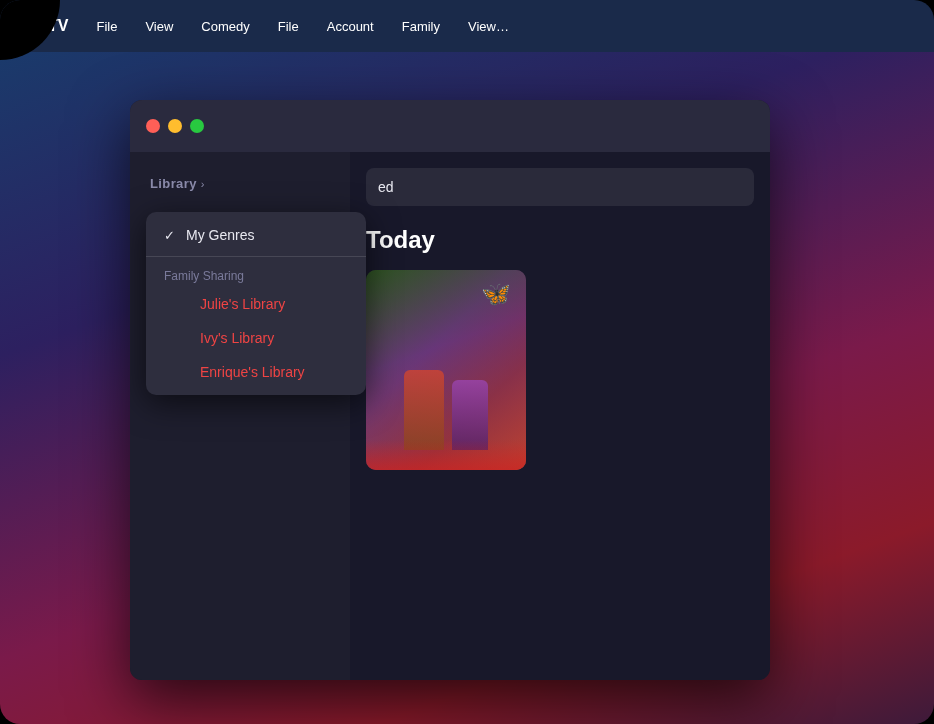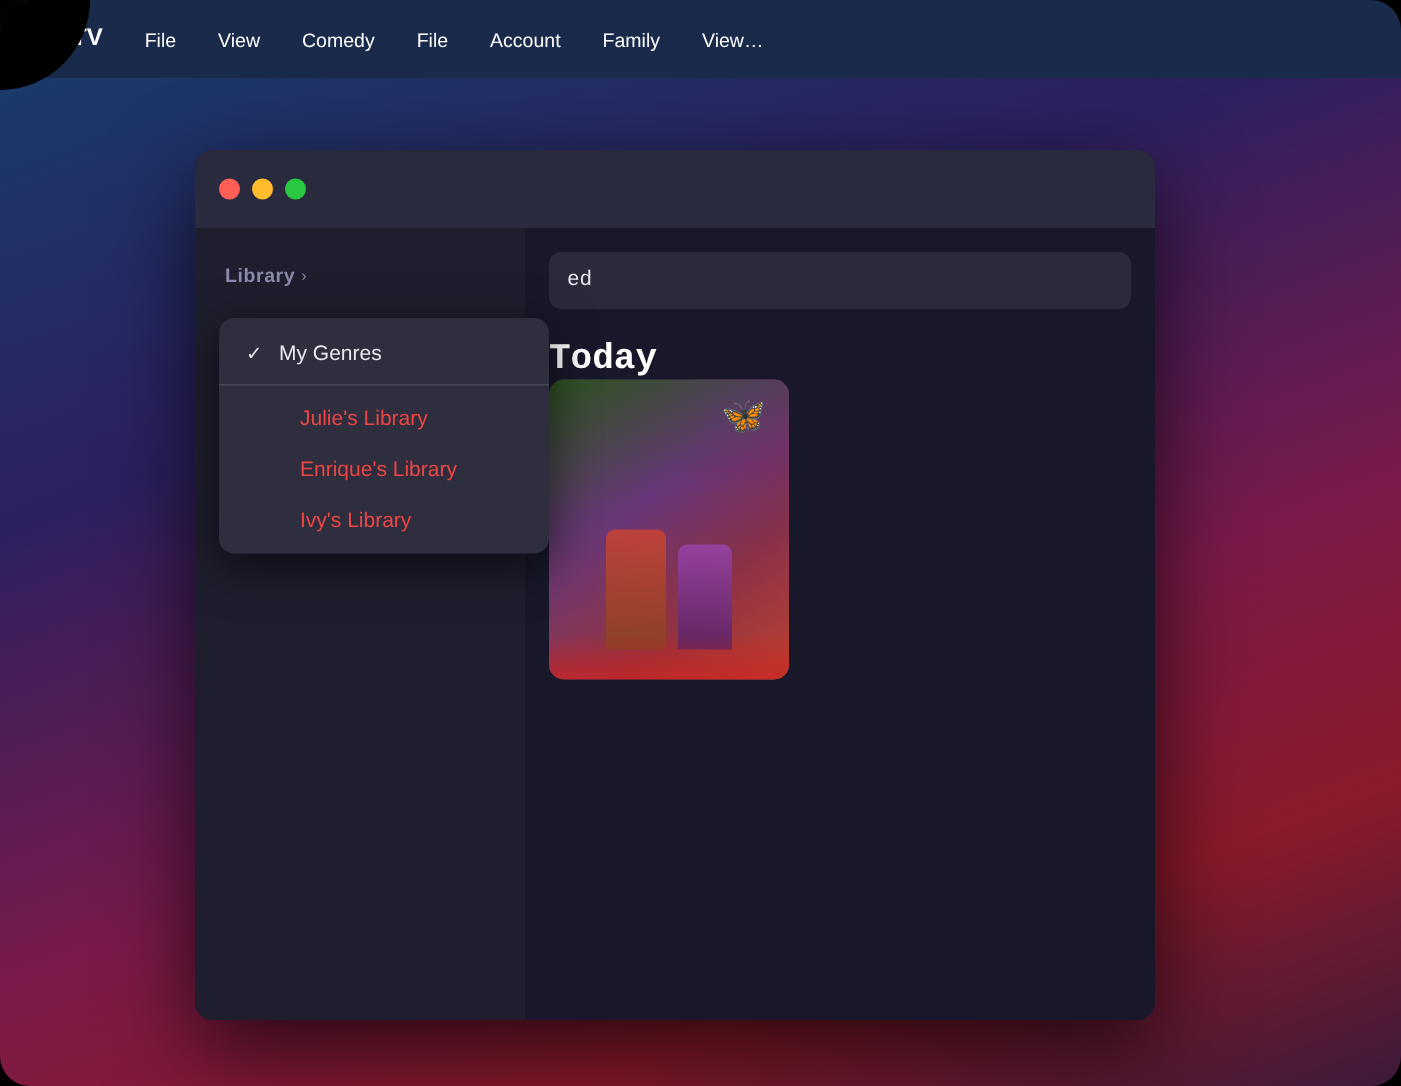--- a/index.html
+++ b/index.html
@@ -213,27 +213,27 @@
       color: #e8e8f0;
       font-size: 14px;
     }
 
     
     .right-panel {
       flex: 1;
       background: #18182a;
       padding: 16px;
       position: relative;
-      font-family: Liberation Mono, monospace;
     }
 
     .today-header {
       color: #fff;
       font-size: 24px;
       font-weight: 700;
+      margin-bottom: 16px;
     }
 
     
     .movie-card {
       width: 160px;
       height: 200px;
       border-radius: 10px;
       overflow: hidden;
       background: linear-gradient(135deg, #3a5a2a 0%, #6b3a7a 40%, #8b2a3a 70%, #cc4a3a 100%);
       position: relative;
@@ -327,34 +327,35 @@
 
           <div class="dropdown-menu">
 
             <div class="dropdown-item selected">
               <span class="checkmark">✓</span>
               <span>My Genres</span>
             </div>
 
             <div class="dropdown-separator"></div>
 
+            <div class="dropdown-section-label">Family Sharing</div>
 
             <div class="dropdown-item sub">
               <span class="checkmark"> </span>
               <span>Julie's Library</span>
             </div>
 
             <div class="dropdown-item sub">
               <span class="checkmark"> </span>
-              <span>Enrique's Library</span>
+              <span>Ivy's Library</span>
             </div>
 
             <div class="dropdown-item sub">
               <span class="checkmark"> </span>
-              <span>Ivy's Library</span>
+              <span>Enrique's Library</span>
             </div>
 
           </div>
         </div>
 
         <div style="margin-top: 60px; padding: 8px 20px;">
           <span class="sidebar-item-label">Genres</span>
         </div>
 
         <div class="sidebar-item">

